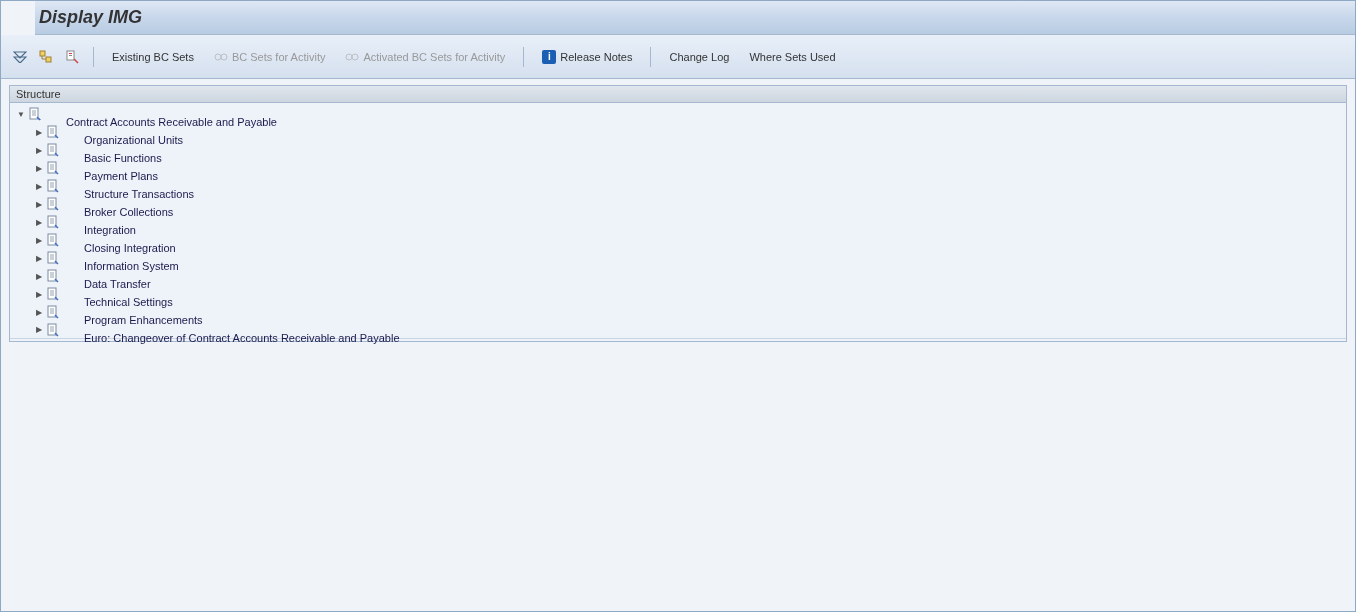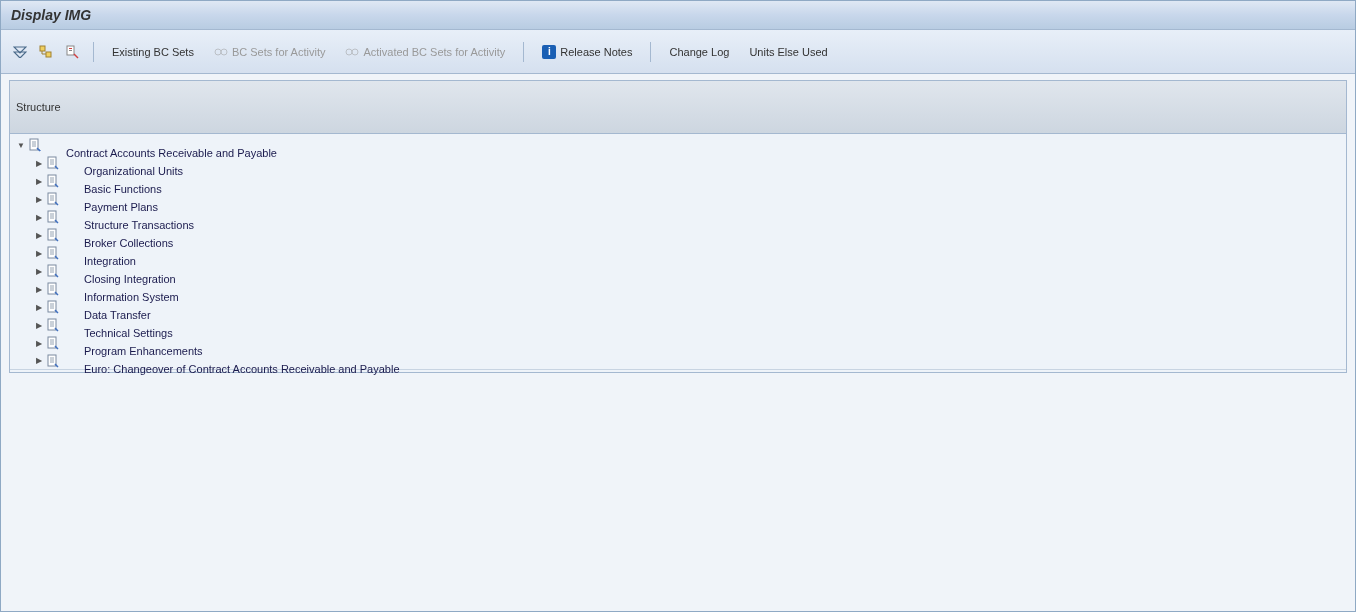--- a/index.html
+++ b/index.html
@@ -19,25 +19,26 @@
       border: 1px solid #8fa9c4;
       background: #f0f4f9;
       width: 100%;
       height: 100%;
       display: flex;
       flex-direction: column;
     }
     .title-bar {
       background: linear-gradient(to bottom, #dfe8f4 0%, #c8d7eb 50%, #b8cce2 100%);
       border-bottom: 1px solid #a4b8d0;
-      padding: 6px 10px;
-      font-size: 14px;
+      padding: 6px 4px;
+      font-size: 18px;
       font-weight: bold;
       font-style: italic;
       color: #333;
+      margin-left: 34px;
     }
     .toolbar {
       background: linear-gradient(to bottom, #e8eff8 0%, #d5e0ef 100%);
       border-bottom: 1px solid #a4b8d0;
       padding: 4px 8px;
       display: flex;
       align-items: center;
       gap: 4px;
       height: 44px;
     }
@@ -91,21 +92,21 @@
     }
     .content-area {
       flex: 1;
       padding: 6px 8px;
       overflow: auto;
       position: relative;
     }
     .structure-header {
       background: linear-gradient(to bottom, #e0e6ed 0%, #cdd6e0 100%);
       border: 1px solid #a4b8d0;
-      padding: 20px 6px;
+      padding: 2px 6px;
       color: #333;
       font-size: 11px;
     }
     .tree {
       border: 1px solid #a4b8d0;
       border-top: none;
       background: #eef3f9;
       padding: 2px 0;
     }
     .tree-node {
@@ -220,21 +221,21 @@
       <span>Release Notes</span>
     </div>
 
     <div class="toolbar-sep"></div>
 
     <div class="toolbar-text-btn">
       <span>Change Log</span>
     </div>
 
     <div class="toolbar-text-btn">
-      <span>Units Else Used</span>
+      <span>Where Sets Used</span>
     </div>
   </div>
 
   <div class="content-area">
 
     <div class="structure-header">
       <span>Structure</span>
     </div>
 
     <div class="tree">

